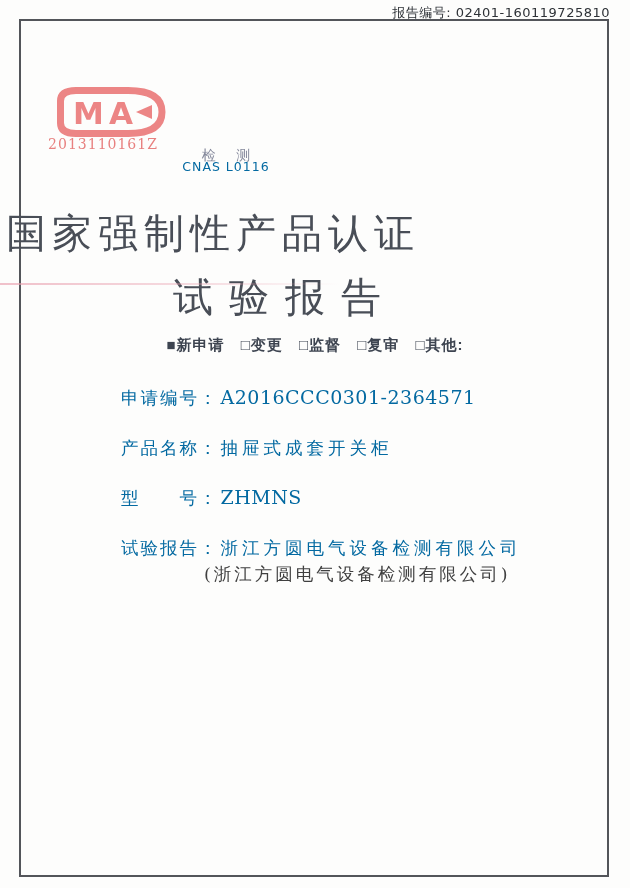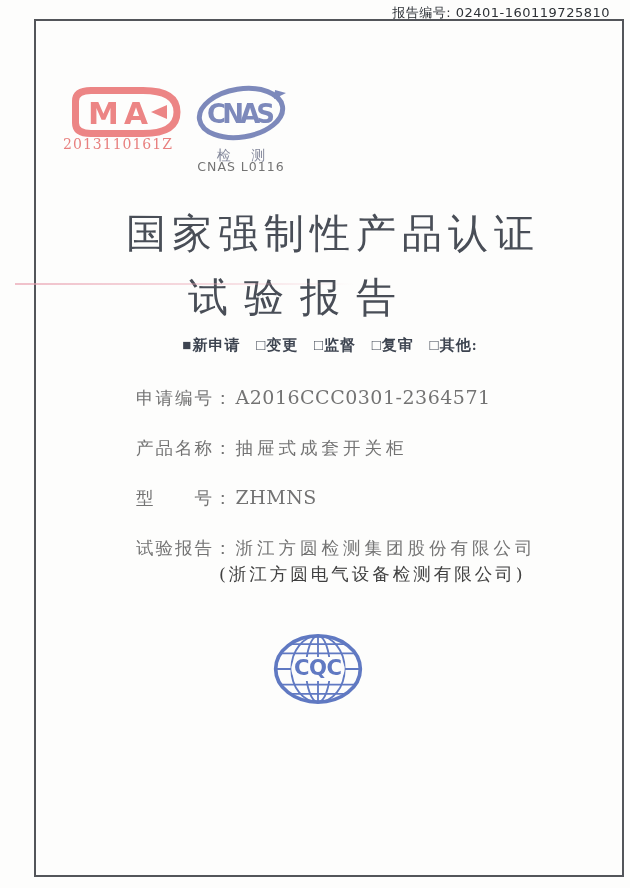--- a/index.html
+++ b/index.html
@@ -3,21 +3,21 @@
 <meta charset="utf-8">
 <style>
   html,body{margin:0;padding:0;}
   body{
     width:630px;height:888px;
     background:#fdfdfc;
     font-family:"DejaVu Sans",sans-serif;
     overflow:hidden;
     position:relative;
   }
-  .page{position:absolute;inset:0;margin-left:15px;}
+  .page{position:absolute;inset:0;}
 
   
   .report-no{
     position:absolute;top:4px;right:20px;
     font-size:13px;color:#2e3237;letter-spacing:.5px;
     font-family:"DejaVu Sans",sans-serif;
   }
 
   
   .frame{
@@ -35,54 +35,54 @@
   }
 
   
   .cnas-wrap{position:absolute;left:180px;top:84px;width:92px;}
   .cnas-caption{
     position:absolute;left:180px;top:147px;width:92px;text-align:center;
     font-size:14px;color:#84889b;letter-spacing:8px;text-indent:8px;
   }
   .cnas-code{
     position:absolute;left:172px;top:159px;width:108px;text-align:center;
-    font-size:12.5px;color:#737373;letter-spacing:1px;
+    font-size:12.5px;color:#0369a1;letter-spacing:1px;
   }
 
   
   .title1{
-    position:absolute;left:0;top:206px;width:630px;text-align:center;
+    position:absolute;left:0;top:206px;width:630px;
     font-family:"DejaVu Serif",serif;font-size:40px;color:#494e57;
     letter-spacing:6px;text-indent:6px;font-weight:500;
   }
   .title2{
     position:absolute;left:0;top:270px;width:554px;text-align:center;
     font-family:"DejaVu Serif",serif;font-size:40px;color:#494e57;
     letter-spacing:16px;text-indent:16px;font-weight:500;
   }
 
   
   .scan-artifact{
     position:absolute;left:0;top:283px;width:340px;height:2px;
     background:linear-gradient(to right, rgba(233,160,175,.65), rgba(233,160,175,.35) 60%, rgba(233,160,175,0));
     pointer-events:none;
   }
 
   
   .app-type{
     position:absolute;left:0;top:336px;width:630px;text-align:center;
     font-size:15px;font-weight:bold;color:#3d4450;
-    font-family:Liberation Serif, serif;
+    font-family:Liberation Sans, sans-serif;
   }
   .app-type .opt{margin:0 6px;letter-spacing:1px;}
 
   
   .field{
     position:absolute;left:121px;
-    font-family:"DejaVu Serif",serif;font-size:17.5px;color:#737373;
+    font-family:"DejaVu Serif",serif;font-size:17.5px;color:#0369a1;
     white-space:nowrap;
   }
   .field .lbl{letter-spacing:2px;}
   .field .val{letter-spacing:4px;margin-left:2px;}
   .field .val.latin{font-size:19px;letter-spacing:.5px;}
   .field-row-0{top:386px;}
   .field-row-1{top:436px;}
   .field-row-2{top:486px;}
   .field-row-3{top:536px;}
   .field-val2{
@@ -107,27 +107,20 @@
 
   <div class="cma-wrap">
     <svg width="120" height="52" viewBox="0 0 120 52">
       <path d="M 72,4.5 H 20 Q 4.5,4.5 4.5,15 V 37 Q 4.5,47.5 20,47.5 H 72 Q 106,47.5 106,26 Q 106,4.5 72,4.5 Z" fill="none" stroke="#ec8585" stroke-width="7"></path>
       <path d="M 80,26 L 96,19 L 96,33 Z" fill="#ec8585"></path>
       <text x="17" y="38" font-size="31" font-weight="bold" fill="#ec8585" textLength="60">MA</text>
     </svg>
   </div>
   <div class="cma-code">2013110161Z</div>
 
-  <div class="cnas-wrap">
-    <svg width="92" height="62" viewBox="0 0 92 62">
-      <ellipse cx="46" cy="29" rx="42" ry="24" fill="none" stroke="#7d89bb" stroke-width="5" transform="rotate(-9 46 29)"></ellipse>
-      <path d="M 80,6 L 91,9 L 79,15 Z" fill="#7d89bb"></path>
-      <text x="46" y="39" text-anchor="middle" font-size="26" font-weight="bold" fill="#7d89bb" textLength="68">CNAS</text>
-    </svg>
-  </div>
   <div class="cnas-caption">检 测</div>
   <div class="cnas-code">CNAS L0116</div>
 
   <div class="title1">国家强制性产品认证</div>
   <div class="title2">试验报告</div>
   <div class="scan-artifact"></div>
 
   <div class="app-type">
     <span class="opt">■新申请</span>
     <span class="opt">□变更</span>
@@ -139,33 +132,18 @@
   <div class="field field-row-0">
     <span class="lbl">申请编号：</span><span class="val latin">A2016CCC0301-2364571</span>
   </div>
   <div class="field field-row-1">
     <span class="lbl">产品名称：</span><span class="val">抽屉式成套开关柜</span>
   </div>
   <div class="field field-row-2">
     <span class="lbl">型　　号：</span><span class="val latin">ZHMNS</span>
   </div>
   <div class="field field-row-3">
-    <span class="lbl">试验报告：</span><span class="val">浙江方圆检测集团股份有限公司</span>
+    <span class="lbl">试验报告：</span><span class="val">浙江方圆电气设备检测有限公司</span>
   </div>
   <div class="field-val2">(浙江方圆电气设备检测有限公司)</div>
 
-  <div class="cqc-wrap">
-    <svg width="92" height="78" viewBox="0 0 100 80">
-      <ellipse cx="50" cy="40" rx="46" ry="36" fill="none" stroke="#6079c2" stroke-width="4"></ellipse>
-      <ellipse cx="50" cy="40" rx="29" ry="36" fill="none" stroke="#6079c2" stroke-width="2"></ellipse>
-      <ellipse cx="50" cy="40" rx="13" ry="36" fill="none" stroke="#6079c2" stroke-width="2"></ellipse>
-      <line x1="50" y1="4" x2="50" y2="76" stroke="#6079c2" stroke-width="2"></line>
-      <line x1="21" y1="13" x2="79" y2="13" stroke="#6079c2" stroke-width="1.8"></line>
-      <line x1="10" y1="23" x2="90" y2="23" stroke="#6079c2" stroke-width="2"></line>
-      <line x1="4" y1="40" x2="96" y2="40" stroke="#6079c2" stroke-width="2"></line>
-      <line x1="10" y1="57" x2="90" y2="57" stroke="#6079c2" stroke-width="2"></line>
-      <line x1="21" y1="67" x2="79" y2="67" stroke="#6079c2" stroke-width="1.8"></line>
-      <rect x="21" y="27" width="58" height="26" rx="13" fill="#fdfdfc"></rect>
-      <text x="50" y="47" text-anchor="middle" font-size="23" font-weight="bold" fill="#6079c2" textLength="52">CQC</text>
-    </svg>
-  </div>
 
 </div>
 
 </body></html>

